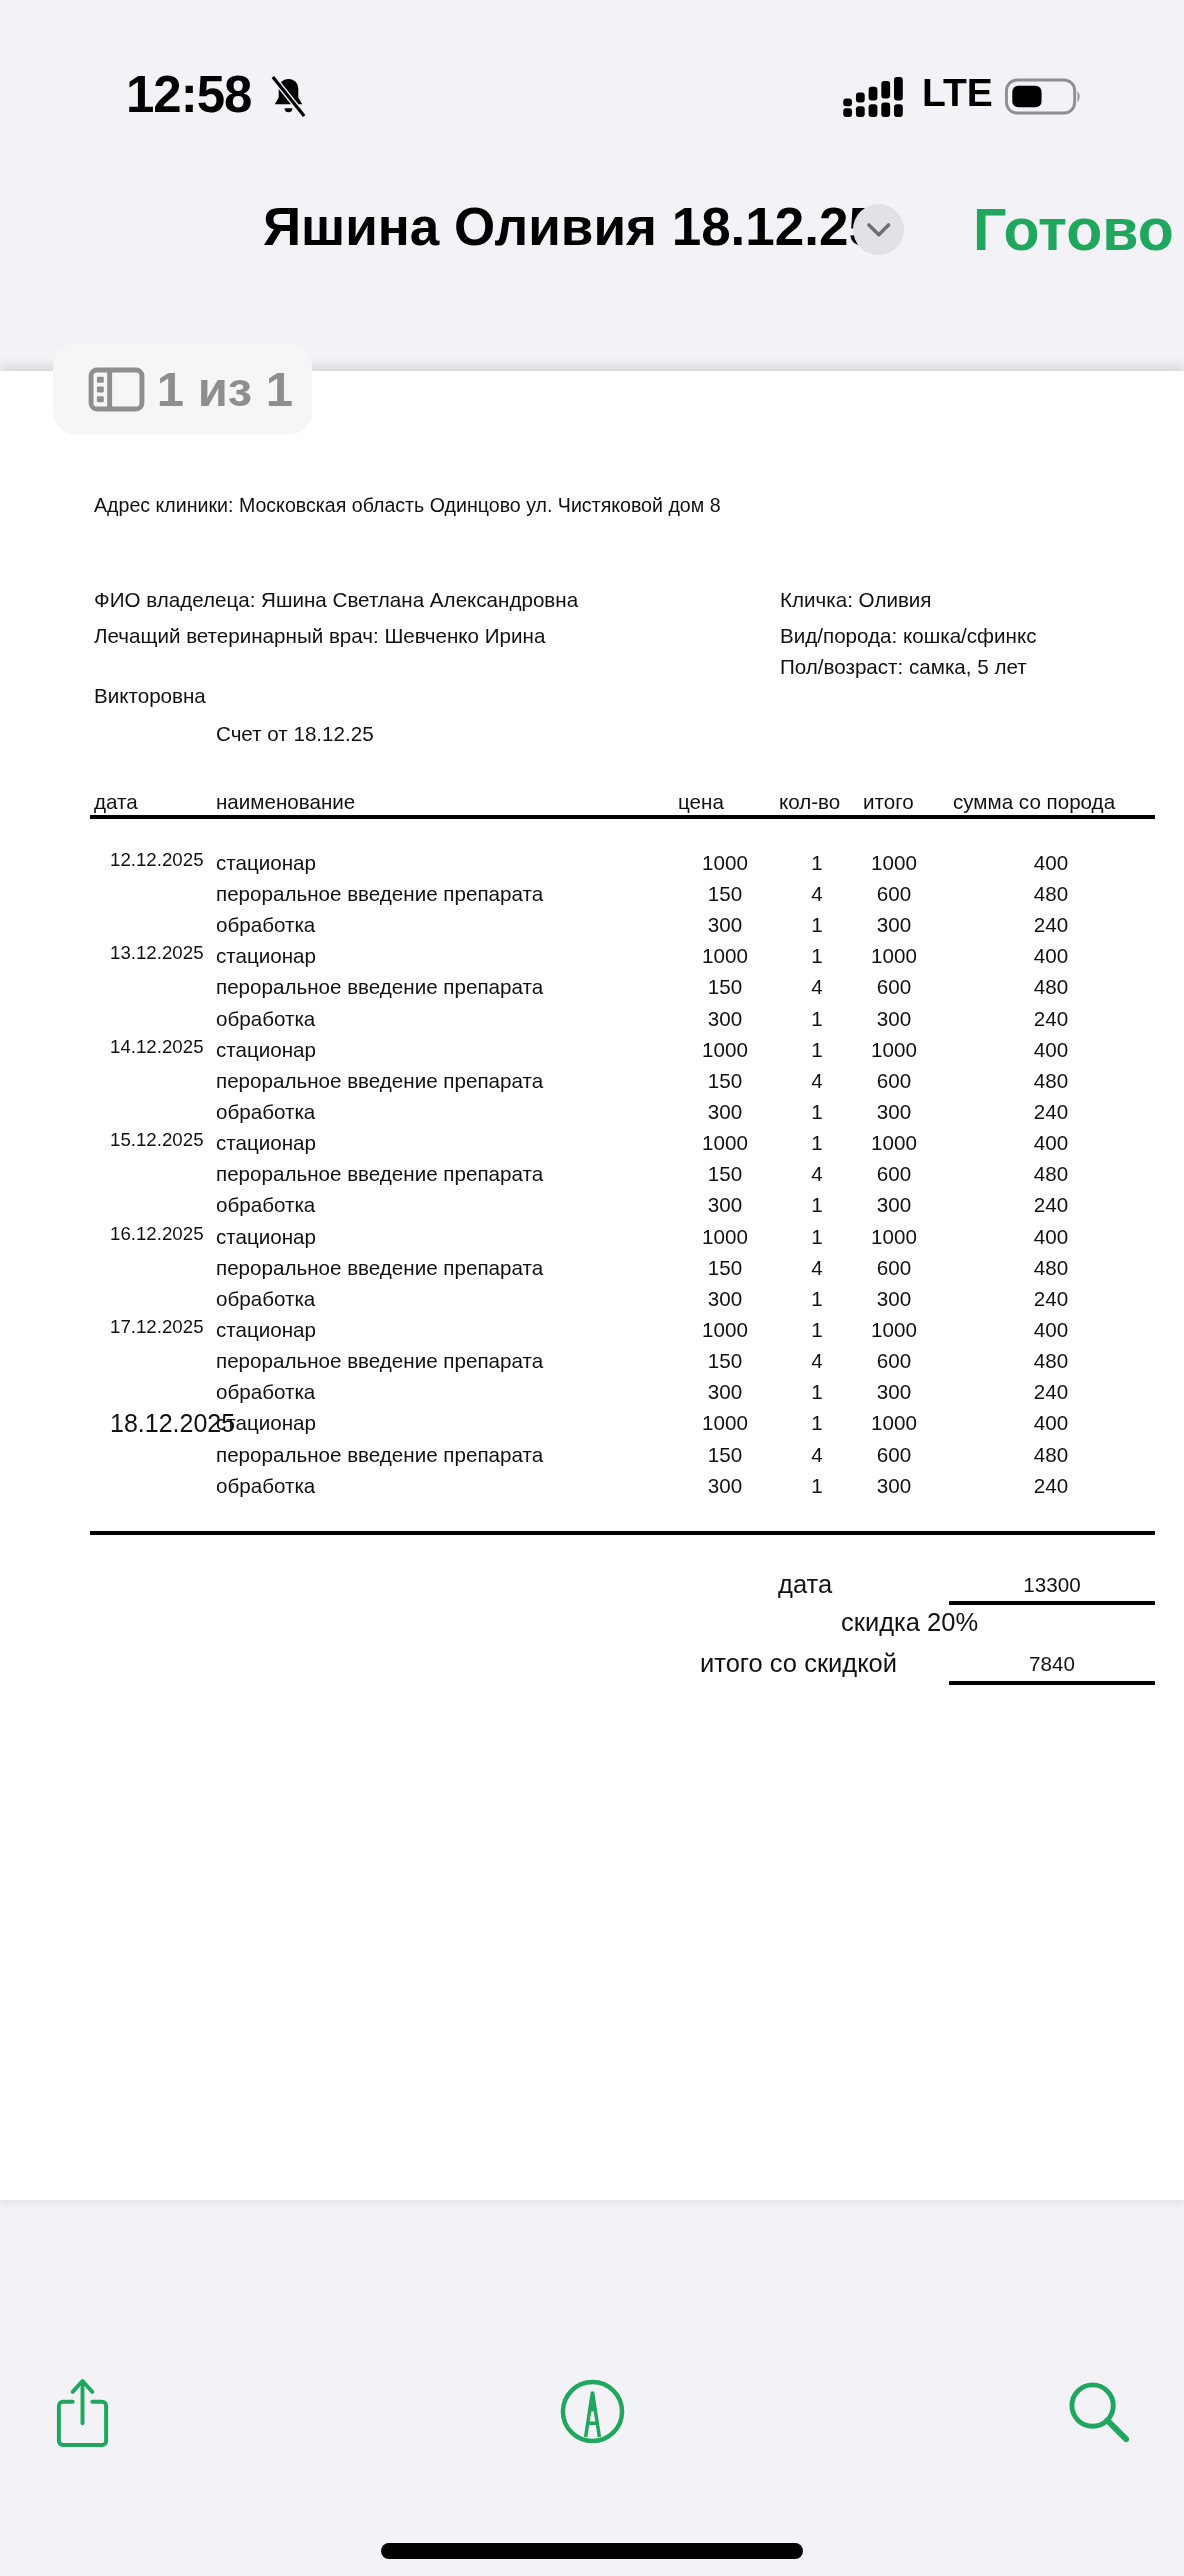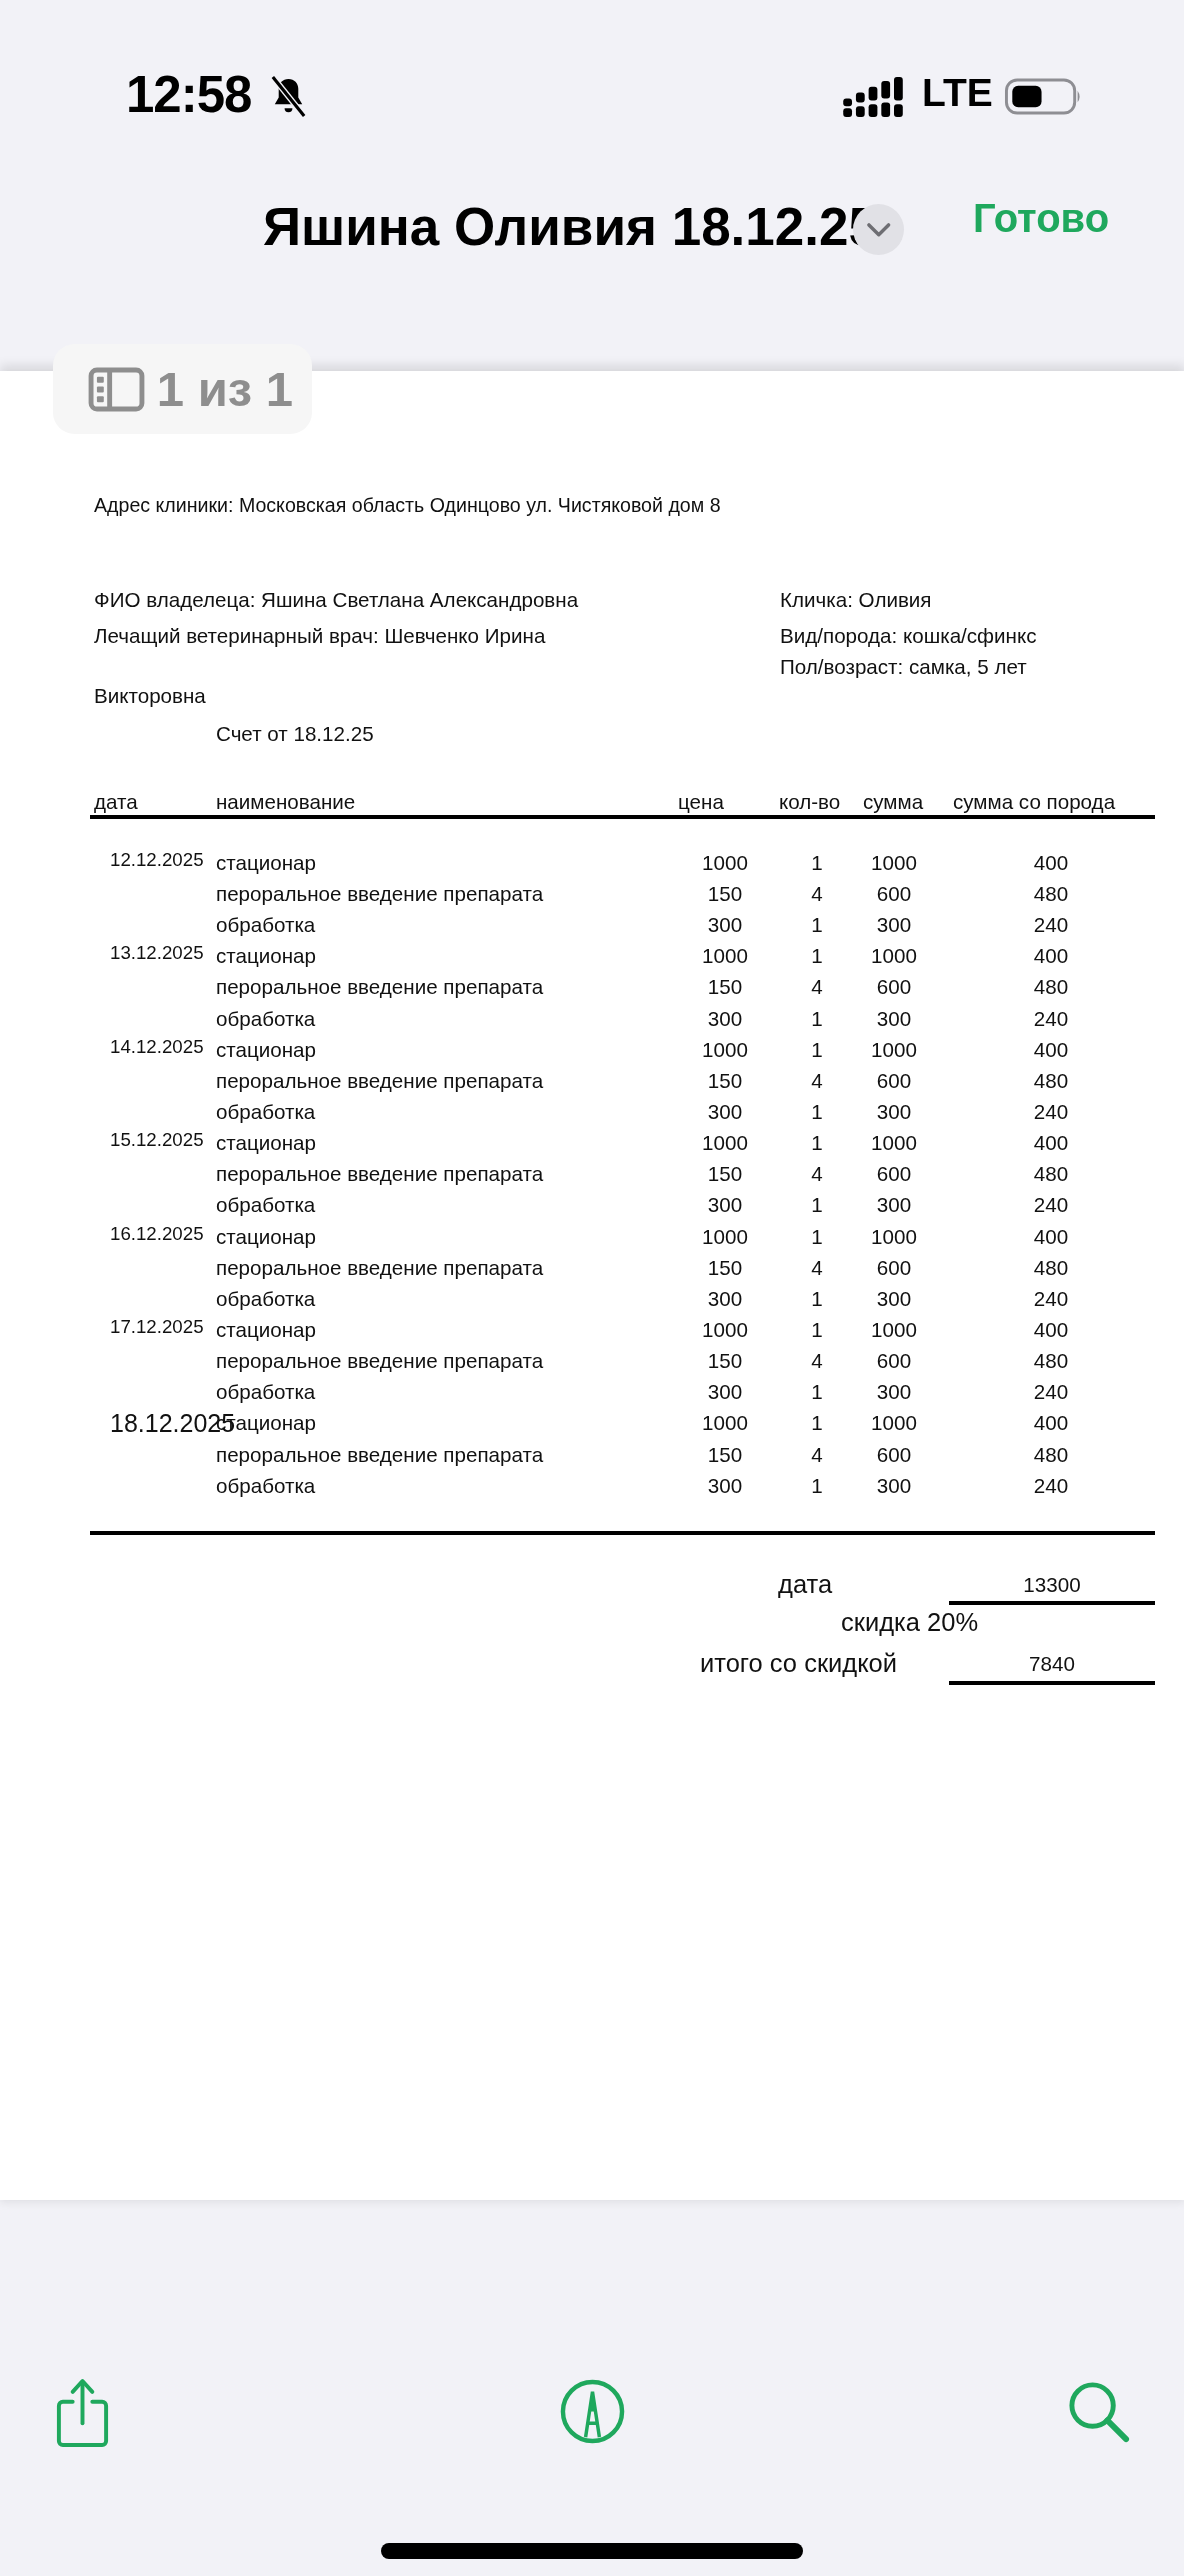--- a/index.html
+++ b/index.html
@@ -10,21 +10,21 @@
   .status-bar { position:absolute; left:0; top:0; width:1185px; height:196px; }
   .time { position:absolute; left:126px; top:65px; font-size:51px; font-weight:700; color:#000000; letter-spacing:-1px; }
   .bell { position:absolute; left:265px; top:73px; width:47px; height:47px; }
   .signal { position:absolute; left:843px; top:77px; width:61px; height:41px; }
   .lte { position:absolute; left:922px; top:71px; font-size:39px; font-weight:700; color:#000; }
   .battery { position:absolute; left:1004px; top:77px; width:79px; height:39px; }
 
   .nav { position:absolute; left:0; top:187px; width:1185px; height:88px; }
   .doc-title { position:absolute; left:263px; top:196px; font-size:53px; font-weight:700; color:#000; white-space:nowrap; }
   .title-chevron { position:absolute; left:853px; top:204px; width:51px; height:51px; border-radius:50%; background:#e1e1e6; display:flex; align-items:center; justify-content:center; cursor:pointer; }
-  .done-btn { position:absolute; left:973px; top:196px; font-size:40px; font-weight:700; color:#1fa85d; background:none; border:none; padding:0; cursor:pointer; font-family:"Liberation Sans", sans-serif; }
+  .done-btn { position:absolute; left:973px; top:196px; font-size:59px; font-weight:700; color:#1fa85d; background:none; border:none; padding:0; cursor:pointer; font-family:"Liberation Sans", sans-serif; }
 
   .page { position:absolute; left:0; top:371px; width:1185px; height:1829px; background:#fff; box-shadow:0 -5.9px 9.8px rgba(0,0,0,0.10), 0 3.9px 7.9px rgba(0,0,0,0.06); }
   .page-indicator { position:absolute; left:53px; top:344px; width:259px; height:90px; background:#f6f6f6; border-radius:21.6px; display:flex; align-items:center; padding-left:35px; box-sizing:border-box; z-index:3; }
   .page-indicator .pi-icon { width:57px; height:45px; margin-right:11.8px; }
   .page-indicator .pi-text { font-size:49px; font-weight:700; color:#8e8e8e; }
 
   .doc { position:absolute; left:0; top:0; width:1185px; font-family:"Liberation Sans", sans-serif; color:#111; }
   .doc .t { position:absolute; font-size:20.6px; white-space:nowrap; }
   .col-date { left:110px; }
   .col-name { left:216px; }
@@ -105,21 +105,21 @@
   <span class="t" style="left:780px; top:588px;">Кличка: Оливия</span>
   <span class="t" style="left:780px; top:624px;">Вид/порода: кошка/сфинкс</span>
   <span class="t" style="left:780px; top:655px;text-align:right;">Пол/возраст: самка, 5 лет</span>
 
   <span class="t" style="left:216px; top:722px;">Счет от 18.12.25</span>
 
   <span class="t" style="left:94px; top:790px;">дата</span>
   <span class="t" style="left:216px; top:790px;">наименование</span>
   <span class="t" style="left:678px; top:790px;">цена</span>
   <span class="t" style="left:779px; top:790px;">кол-во</span>
-  <span class="t" style="left:863px; top:790px;">сумма</span>
+  <span class="t" style="left:863px; top:790px;">итого</span>
   <span class="t" style="left:953px; top:790px;">сумма со порода</span>
   <div class="rule" style="top:815px; height:3.9px;"></div>
 
   <div id="rows">
       <div>
         <span class="t col-date" style="top: 849px; font-size: 18.7px;">12.12.2025</span>
         <span class="t col-name" style="top: 851px; font-size: 20.6px;">стационар</span>
         <span class="t num c-price" style="top: 851px; font-size: 20.6px;">1000</span>
         <span class="t num c-qty" style="top: 851px; font-size: 20.6px;">1</span>
         <span class="t num c-sum" style="top: 851px; font-size: 20.6px;">1000</span>

